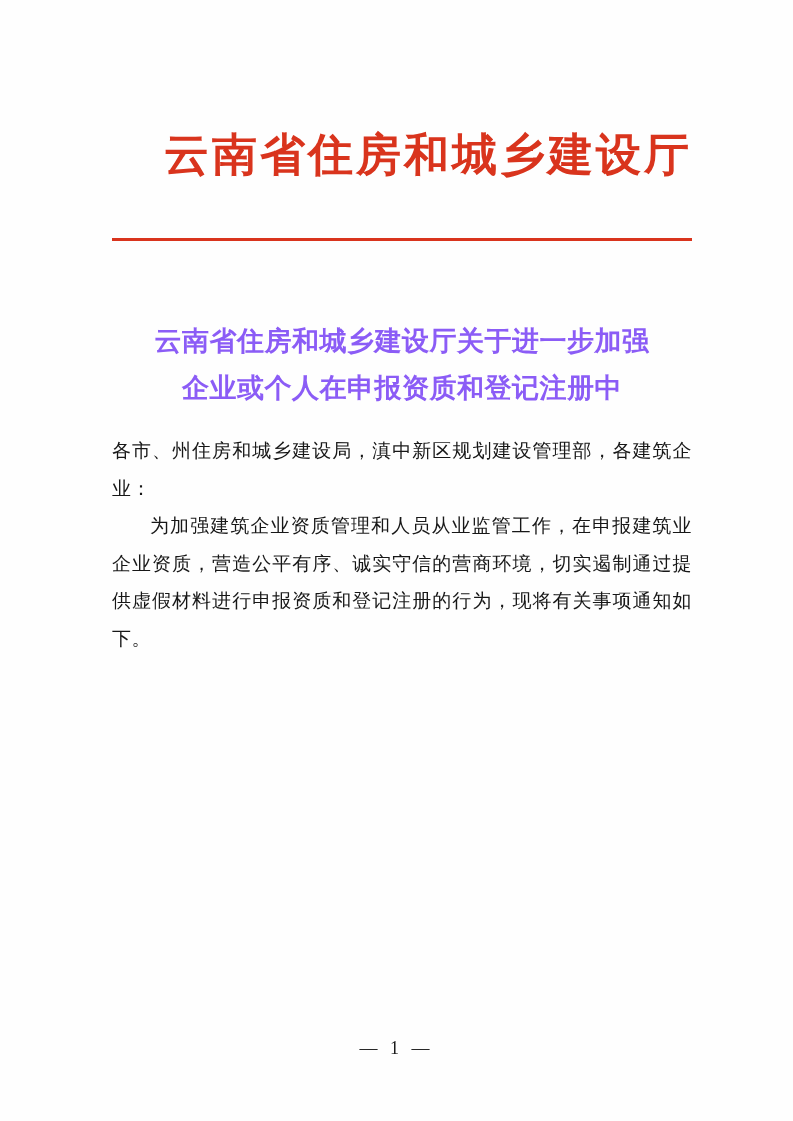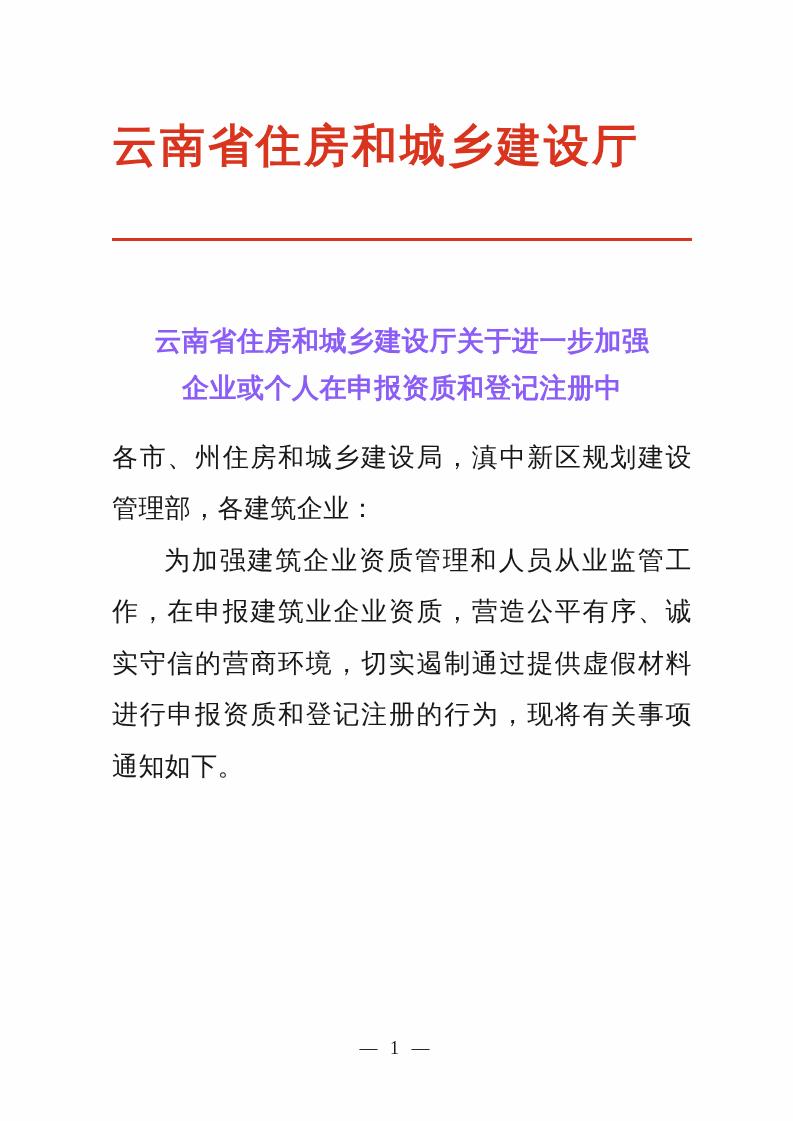--- a/index.html
+++ b/index.html
@@ -24,24 +24,24 @@
     box-sizing: border-box;
   }
   .doc-inner {
     position: absolute;
     left: 112px;
     top: 0;
     width: 580px;
   }
   .masthead {
     position: absolute;
-    top: 121px;
+    top: 130px;
     left: 0;
     width: 580px;
-    text-align: left;
+    text-align: right;
   }
   .masthead-title {
     color: #d9341d;
     font-family: "Liberation Serif", "DejaVu Serif", serif;
     font-weight: bold;
     font-size: 45px;
     letter-spacing: 3px;
     line-height: 1.15;
     white-space: nowrap;
   }
@@ -63,21 +63,21 @@
     font-size: 27px;
     line-height: 1.75;
     letter-spacing: 0.5px;
     color: #8b5cf6;
   }
   .body-text {
     position: absolute;
     top: 432px;
     left: 0;
     width: 580px;
-    font-size: 26px;
+    font-size: 19px;
     line-height: 1.98;
     letter-spacing: 0.4px;
     color: #171717;
     text-align: justify;
   }
   .para {
     margin: 0 0 0 0;
   }
   .para.indent {
     text-indent: 2em;

